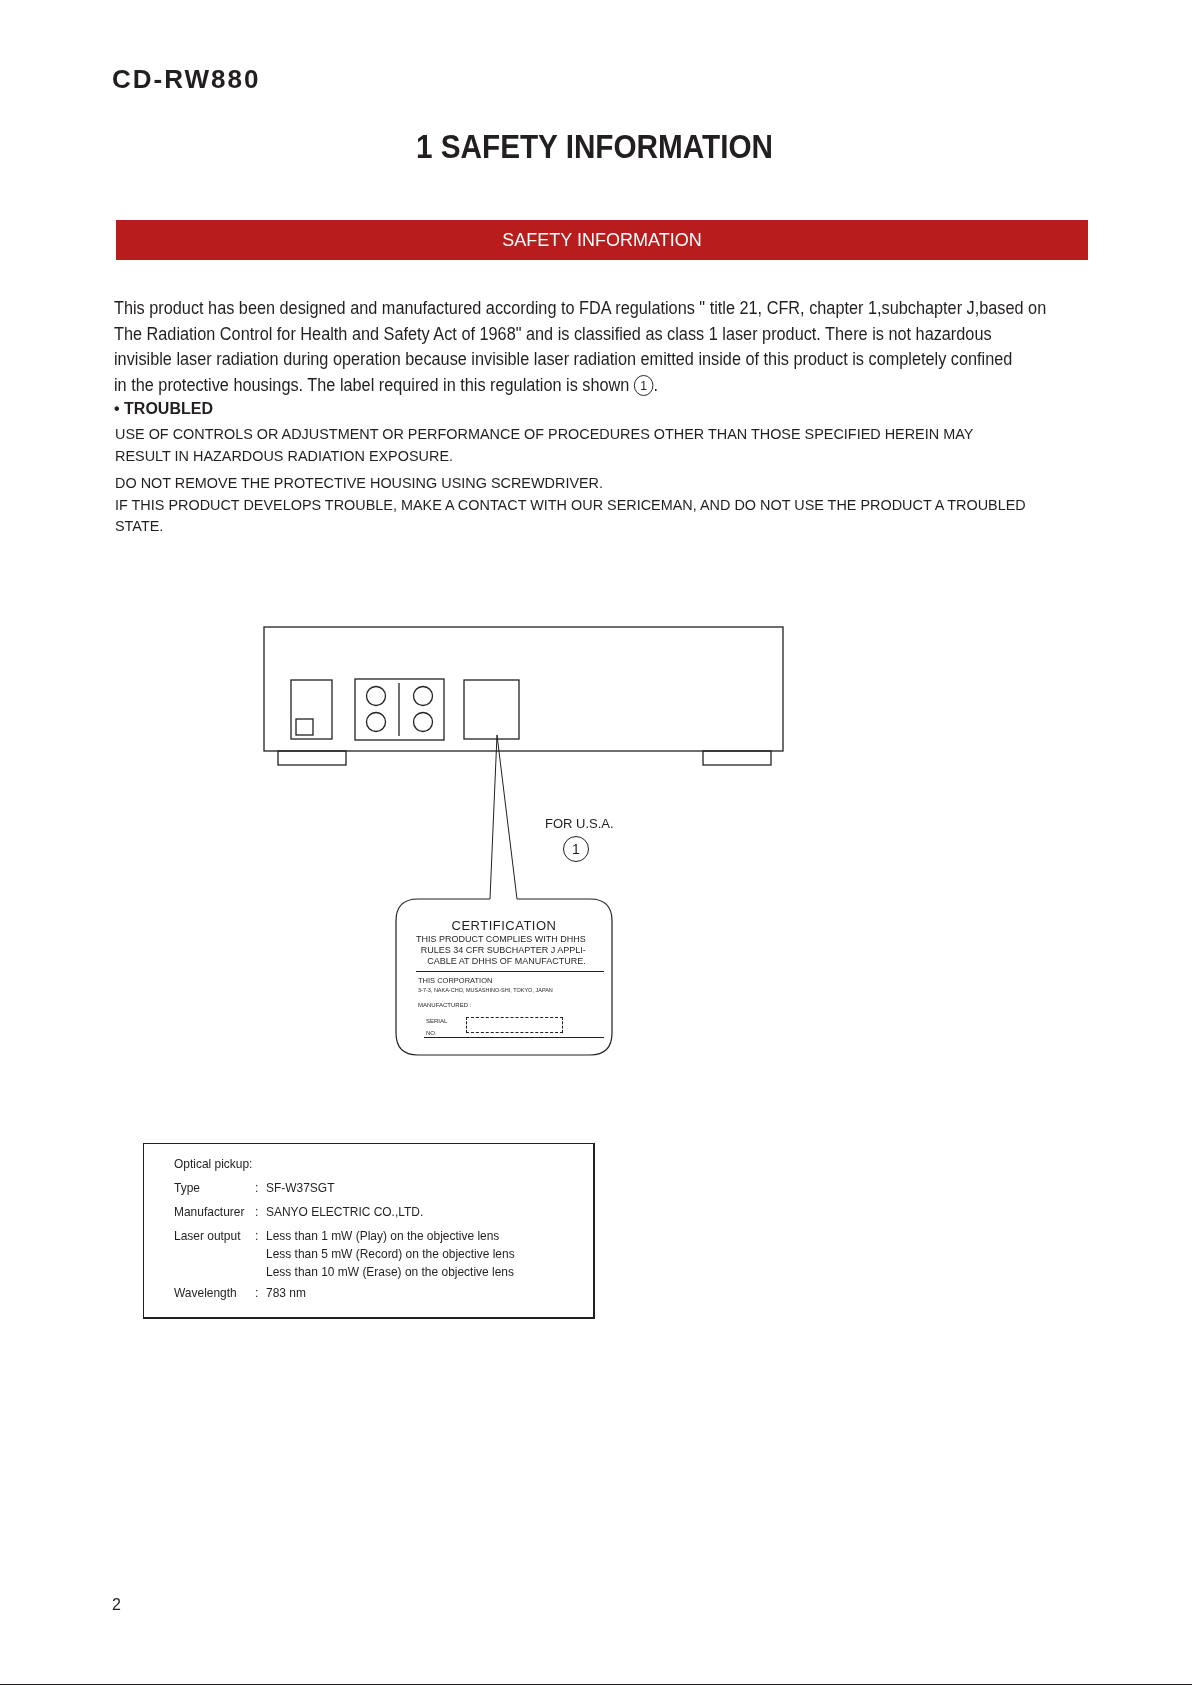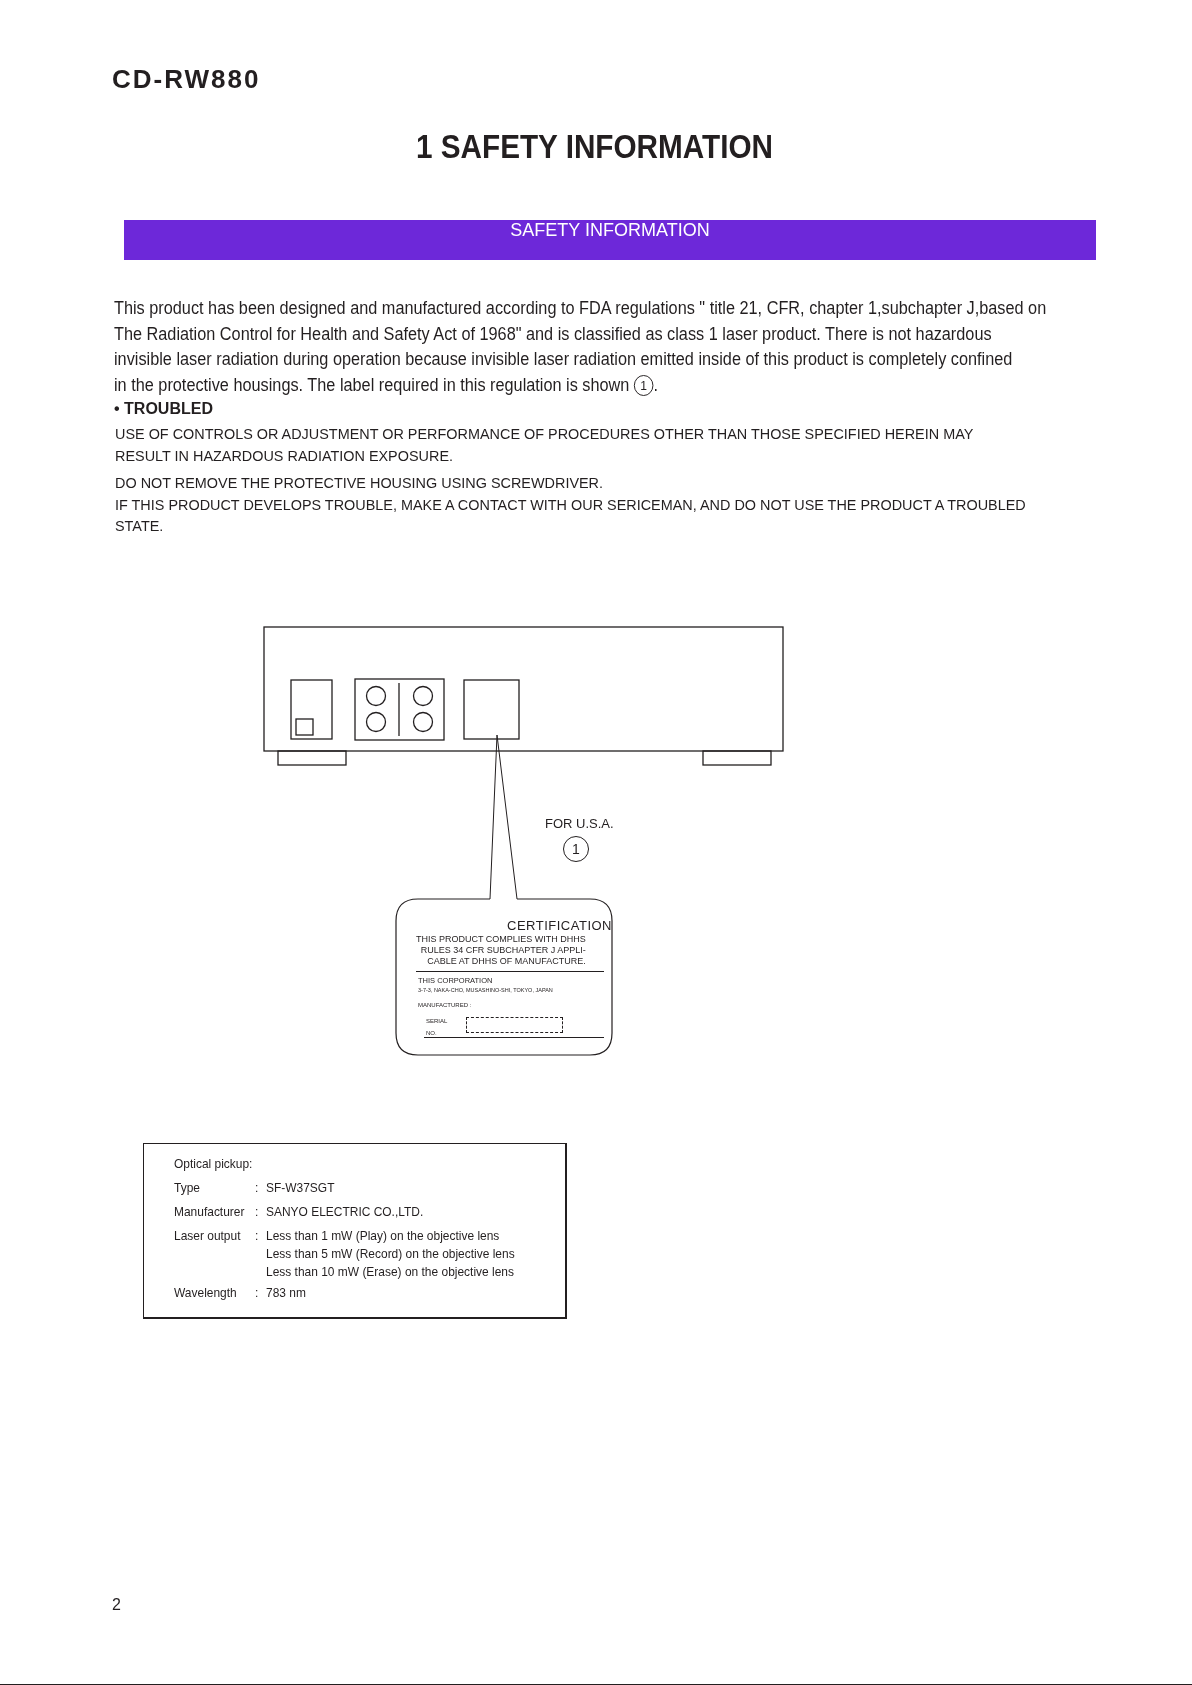--- a/index.html
+++ b/index.html
@@ -1,45 +1,45 @@
 <!DOCTYPE html>
 <html><head>
 <meta charset="utf-8">
 <style>
   html, body { margin:0; padding:0; background:#ffffff; }
   body { width:1192px; height:1685px; position:relative; overflow:hidden;
          font-family:"Liberation Sans", sans-serif; color:#231f20; }
   .abs { position:absolute; }
   .model { left:112px; top:64px; font-size:26px; font-weight:bold; letter-spacing:2px; }
   .chapter { left:416px; top:128px; font-size:33px; font-weight:bold; transform:scaleX(0.9); transform-origin:left top; }
-  .banner { left:116px; top:220px; width:972px; height:40px; background:#6d28d9; color:#fff;
-            display:flex; justify-content:center; font-size:18px;margin-left:8px; }
+  .banner { left:116px; top:220px; width:972px; height:40px; background:#b91c1c; color:#fff;
+            display:flex; align-items:center; justify-content:center; font-size:18px; }
   .para { left:114px; top:296px; width:990px; font-size:17.5px; line-height:25.5px; transform:scaleX(0.93); transform-origin:left top; }
   .para span.line { display:block; white-space:nowrap; }
   .circ { display:inline-block; width:19px; height:19px; border:1px solid #231f20; border-radius:50%;
           font-size:13px; line-height:19px; text-align:center; vertical-align:middle; }
   .caution-head { left:114px; top:400px; font-size:16px; font-weight:bold; }
   .caution { left:115px; top:423px; width:1000px; font-size:15.5px; line-height:21.5px; transform:scaleX(0.93); transform-origin:left top; }
   .caution span.line { display:block; white-space:nowrap; }
   .gap { height:6px; }
   svg.diagram { position:absolute; left:0; top:0; }
   .cert { left:396px; top:898px; width:216px; height:157px; font-size:8px; }
-  .cert-title { position:absolute; left:0; top:20px; width:100%; text-align:right; font-size:13px; letter-spacing:0.5px; }
+  .cert-title { position:absolute; left:0; top:20px; width:100%; text-align:center; font-size:13px; letter-spacing:0.5px; }
   .cert-body { position:absolute; left:20px; top:36px; font-size:9px; line-height:11px; white-space:nowrap;text-align:right; }
   .cert-rule1 { position:absolute; left:20px; top:73px; width:188px; border-top:1px solid #231f20; }
   .cert-corp { position:absolute; left:22px; top:78px; font-size:7.5px; }
   .cert-addr { position:absolute; left:22px; top:89px; font-size:5.5px; white-space:nowrap; }
   .cert-mfd { position:absolute; left:22px; top:104px; font-size:6px; }
   .cert-serial { position:absolute; left:30px; top:117px; font-size:6px; line-height:12px; }
   .cert-serialbox { position:absolute; left:70px; top:119px; width:95px; height:14px; border:1px dashed #231f20; }
   .cert-rule2 { position:absolute; left:28px; top:139px; width:180px; border-top:1px solid #231f20; }
   .for-usa { left:545px; top:816px; font-size:13px; }
   .usa-num { left:563px; top:836px; width:24px; height:24px; border:1px solid #231f20; border-radius:50%;
              text-align:center; line-height:24px; font-size:14px; }
-  .spec { left:143px; top:1143px; width:421px; height:173px; border:1.5px solid #231f20; border-right-width:2px; border-bottom-width:2px; }
+  .spec { left:143px; top:1143px; width:421px; height:173px; border:1.5px solid #231f20; border-right-width:2px; border-bottom-width:2px;padding-left:28px; }
   .spec-inner { position:absolute; left:30px; top:8px; font-size:13px; line-height:24px; transform:scaleX(0.92); transform-origin:left top; }
   .spec-row { display:flex; white-space:nowrap; }
   .spec-label { width:88px; }
   .spec-colon { width:12px; }
   .spec-lines { line-height:18px; padding-top:3px; }
   .page-num { left:112px; top:1596px; font-size:16px; }
   .foot-rule { left:0; top:1684px; width:1192px; border-top:2px solid #231f20; }
 </style>
 </head>
 <body>

